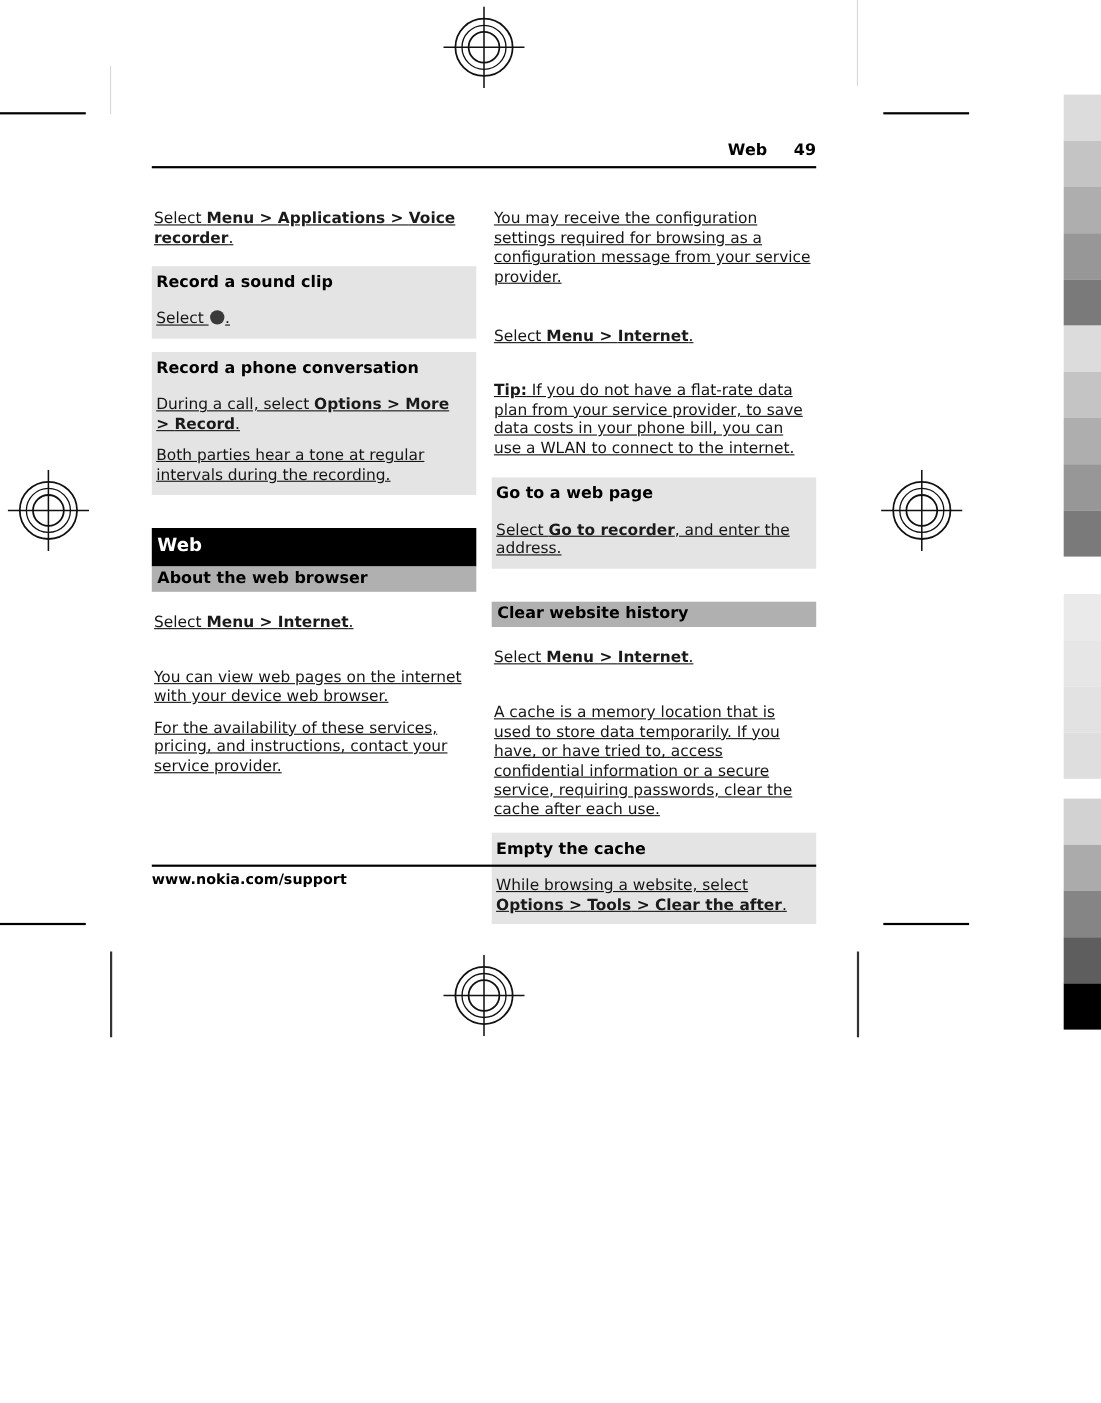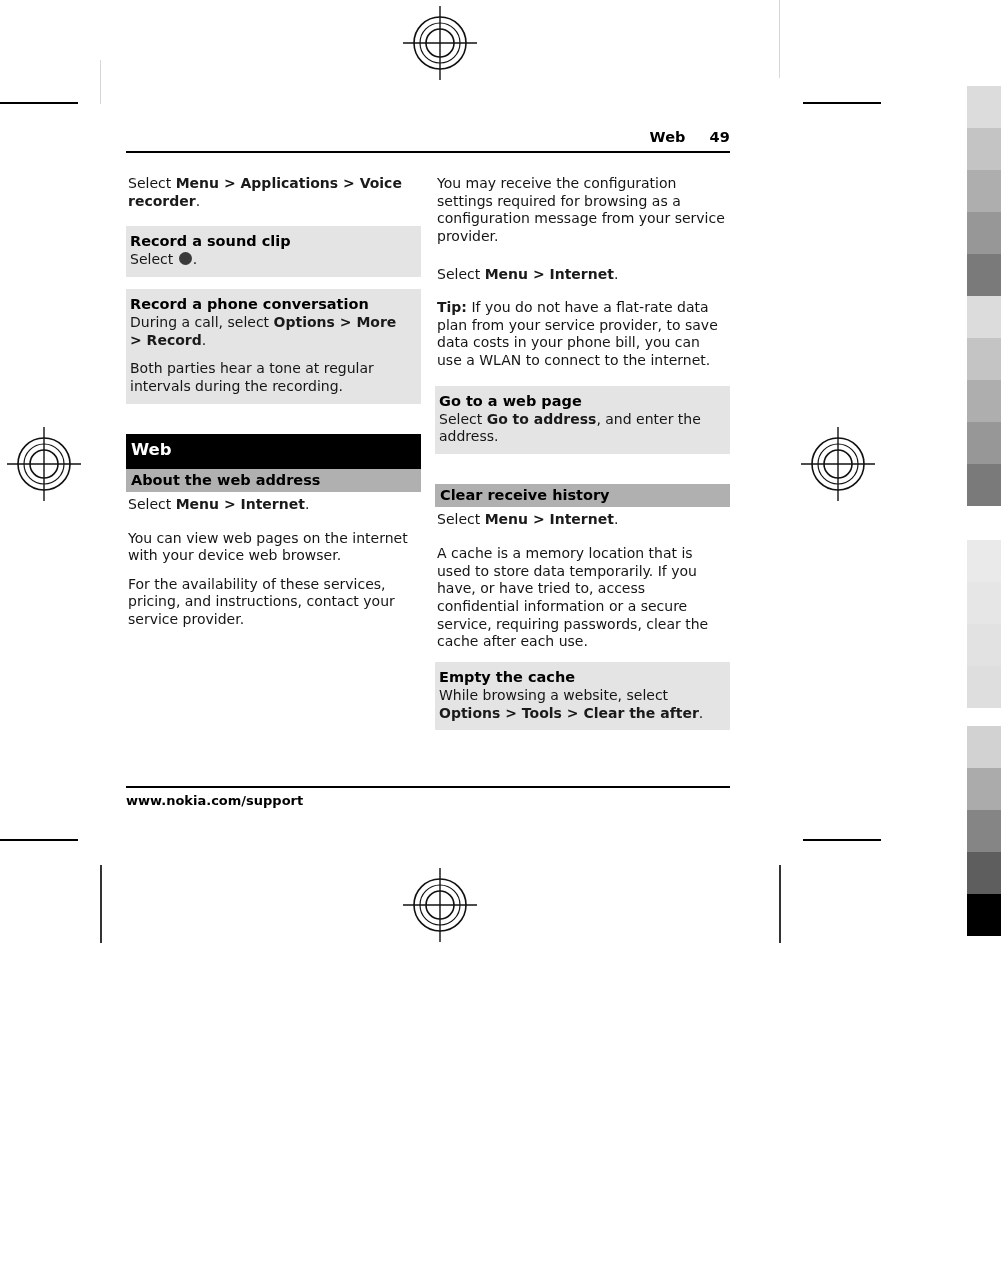--- a/index.html
+++ b/index.html
@@ -41,21 +41,21 @@
   .graybar {
     position: absolute;
     left: 967px;
     width: 34px;
   }
   .graybar div { width: 100%; }
 
   
   .page {
     position: absolute;
-    left: 88px;
+    left: 100px;
     top: 103px;
     width: 680px;
     height: 737px;
   }
 
   .header {
     position: absolute;
     left: 38px;
     top: 26px;
     width: 604px;
@@ -137,24 +137,25 @@
 
   h4.sub {
     margin: 0 0 1px 0;
     font-size: 14.5px;
     font-weight: bold;
     line-height: 1.25;
     color: #000;
   }
 
   p {
-    margin: 0 0 0 0;
+    margin: 16px 0 0 0;
     font-size: 14px;
     line-height: 1.26;
     color: #151515;
+    text-decoration: underline;
   }
   p + p { margin-top: 11px; }
 
   .b { font-weight: bold; color: #1a1a1a; }
   .gt { font-weight: bold; }
 
   .gap-s { height: 11px; }
   .gap-m { height: 16px; }
   .gap-xl { height: 30px; }
 
@@ -300,21 +301,21 @@
       <div class="block shade-light">
         <h4 class="sub">Record a phone conversation</h4>
         <p><span>During a call, select </span><span class="b">Options</span><span class="gt"> &gt; </span><span class="b">More</span><span class="gt"> &gt; </span><span class="b">Record</span><span>.</span></p>
         <p>Both parties hear a tone at regular intervals during the recording.</p>
       </div>
 
       <div class="gap-xl"></div>
 
       <div class="band-dark">Web</div>
 
-      <div class="band-gray">About the web address</div>
+      <div class="band-gray">About the web browser</div>
 
       <div class="block plain" style="padding-top:4px;">
         <p><span>Select </span><span class="b">Menu</span><span class="gt"> &gt; </span><span class="b">Internet</span><span>.</span></p>
       </div>
 
       <div class="gap-m"></div>
 
       <div class="block plain">
         <p>You can view web pages on the internet with your device web browser.</p>
         <p>For the availability of these services, pricing, and instructions, contact your service provider.</p>
@@ -338,26 +339,26 @@
       <div class="gap-m"></div>
 
       <div class="block plain">
         <p><span class="b">Tip:</span><span> If you do not have a flat-rate data plan from your service provider, to save data costs in your phone bill, you can use a WLAN to connect to the internet.</span></p>
       </div>
 
       <div class="gap-m"></div>
 
       <div class="block shade-light">
         <h4 class="sub">Go to a web page</h4>
-        <p><span>Select </span><span class="b">Go to address</span><span>, and enter the address.</span></p>
+        <p><span>Select </span><span class="b">Go to recorder</span><span>, and enter the address.</span></p>
       </div>
 
       <div class="gap-xl"></div>
 
-      <div class="band-gray">Clear receive history</div>
+      <div class="band-gray">Clear website history</div>
 
       <div class="block plain" style="padding-top:4px;">
         <p><span>Select </span><span class="b">Menu</span><span class="gt"> &gt; </span><span class="b">Internet</span><span>.</span></p>
       </div>
 
       <div class="gap-m"></div>
 
       <div class="block plain">
         <p>A cache is a memory location that is used to store data temporarily. If you have, or have tried to, access confidential information or a secure service, requiring passwords, clear the cache after each use.</p>
       </div>

